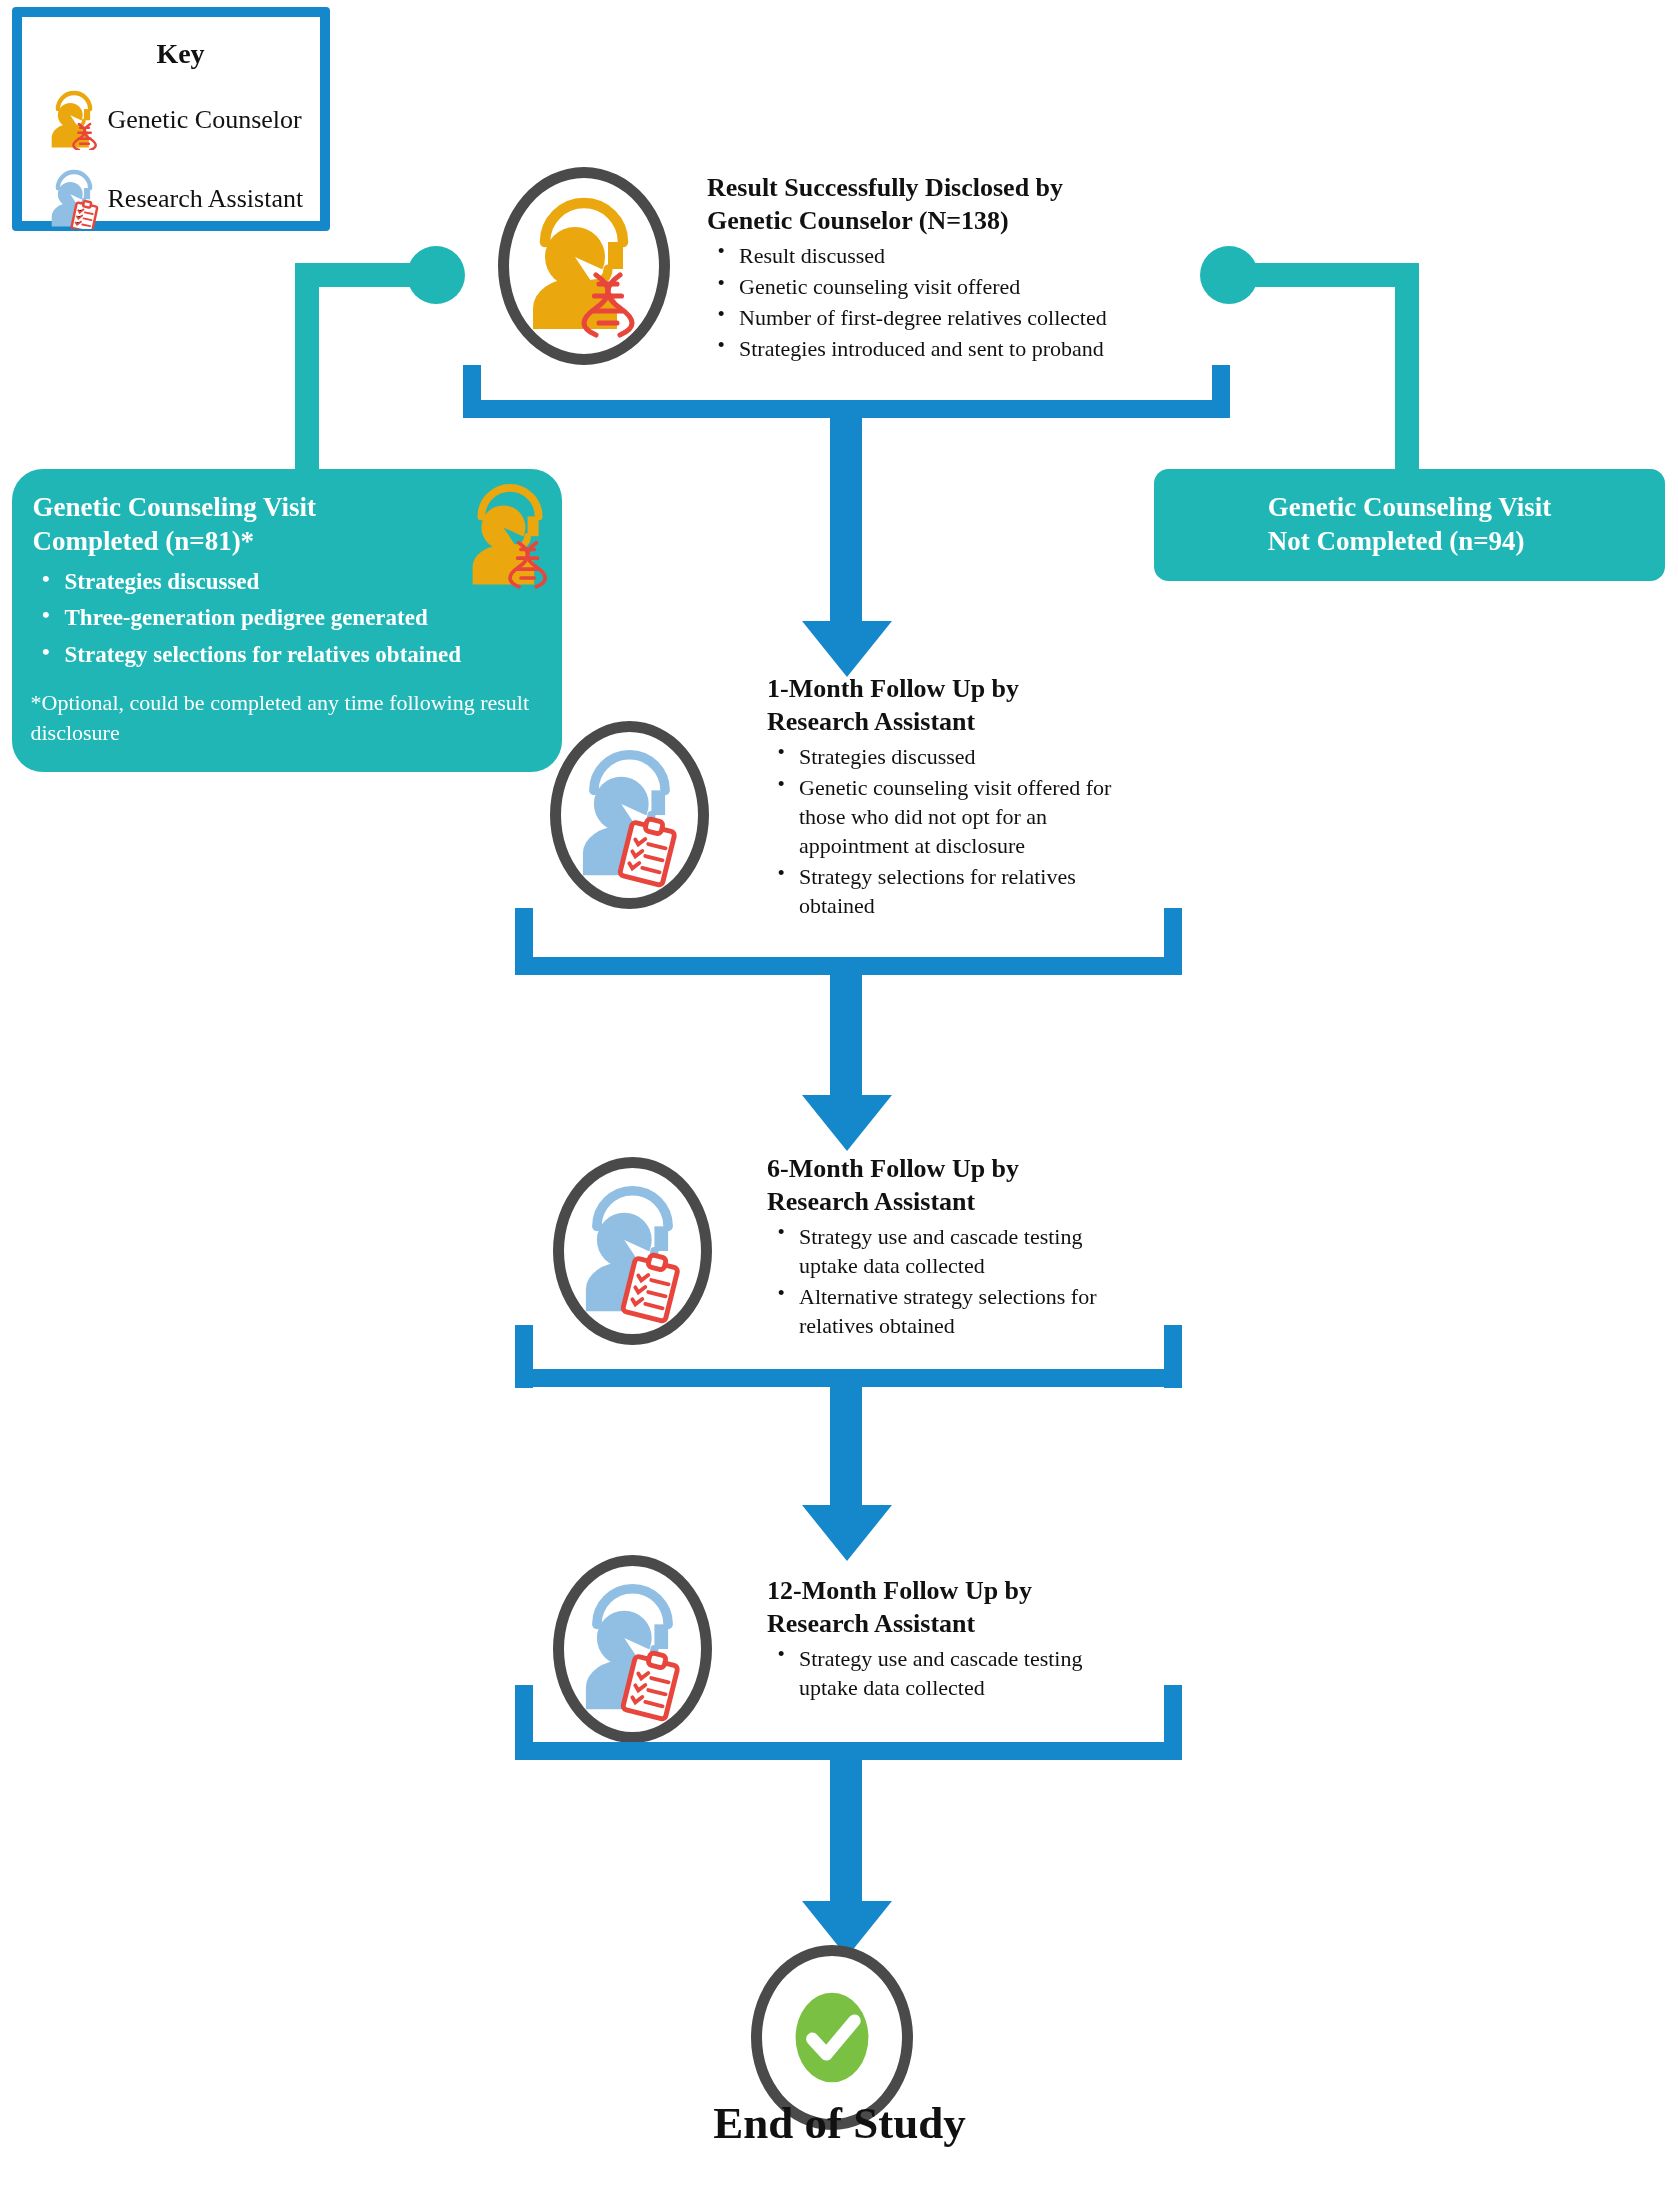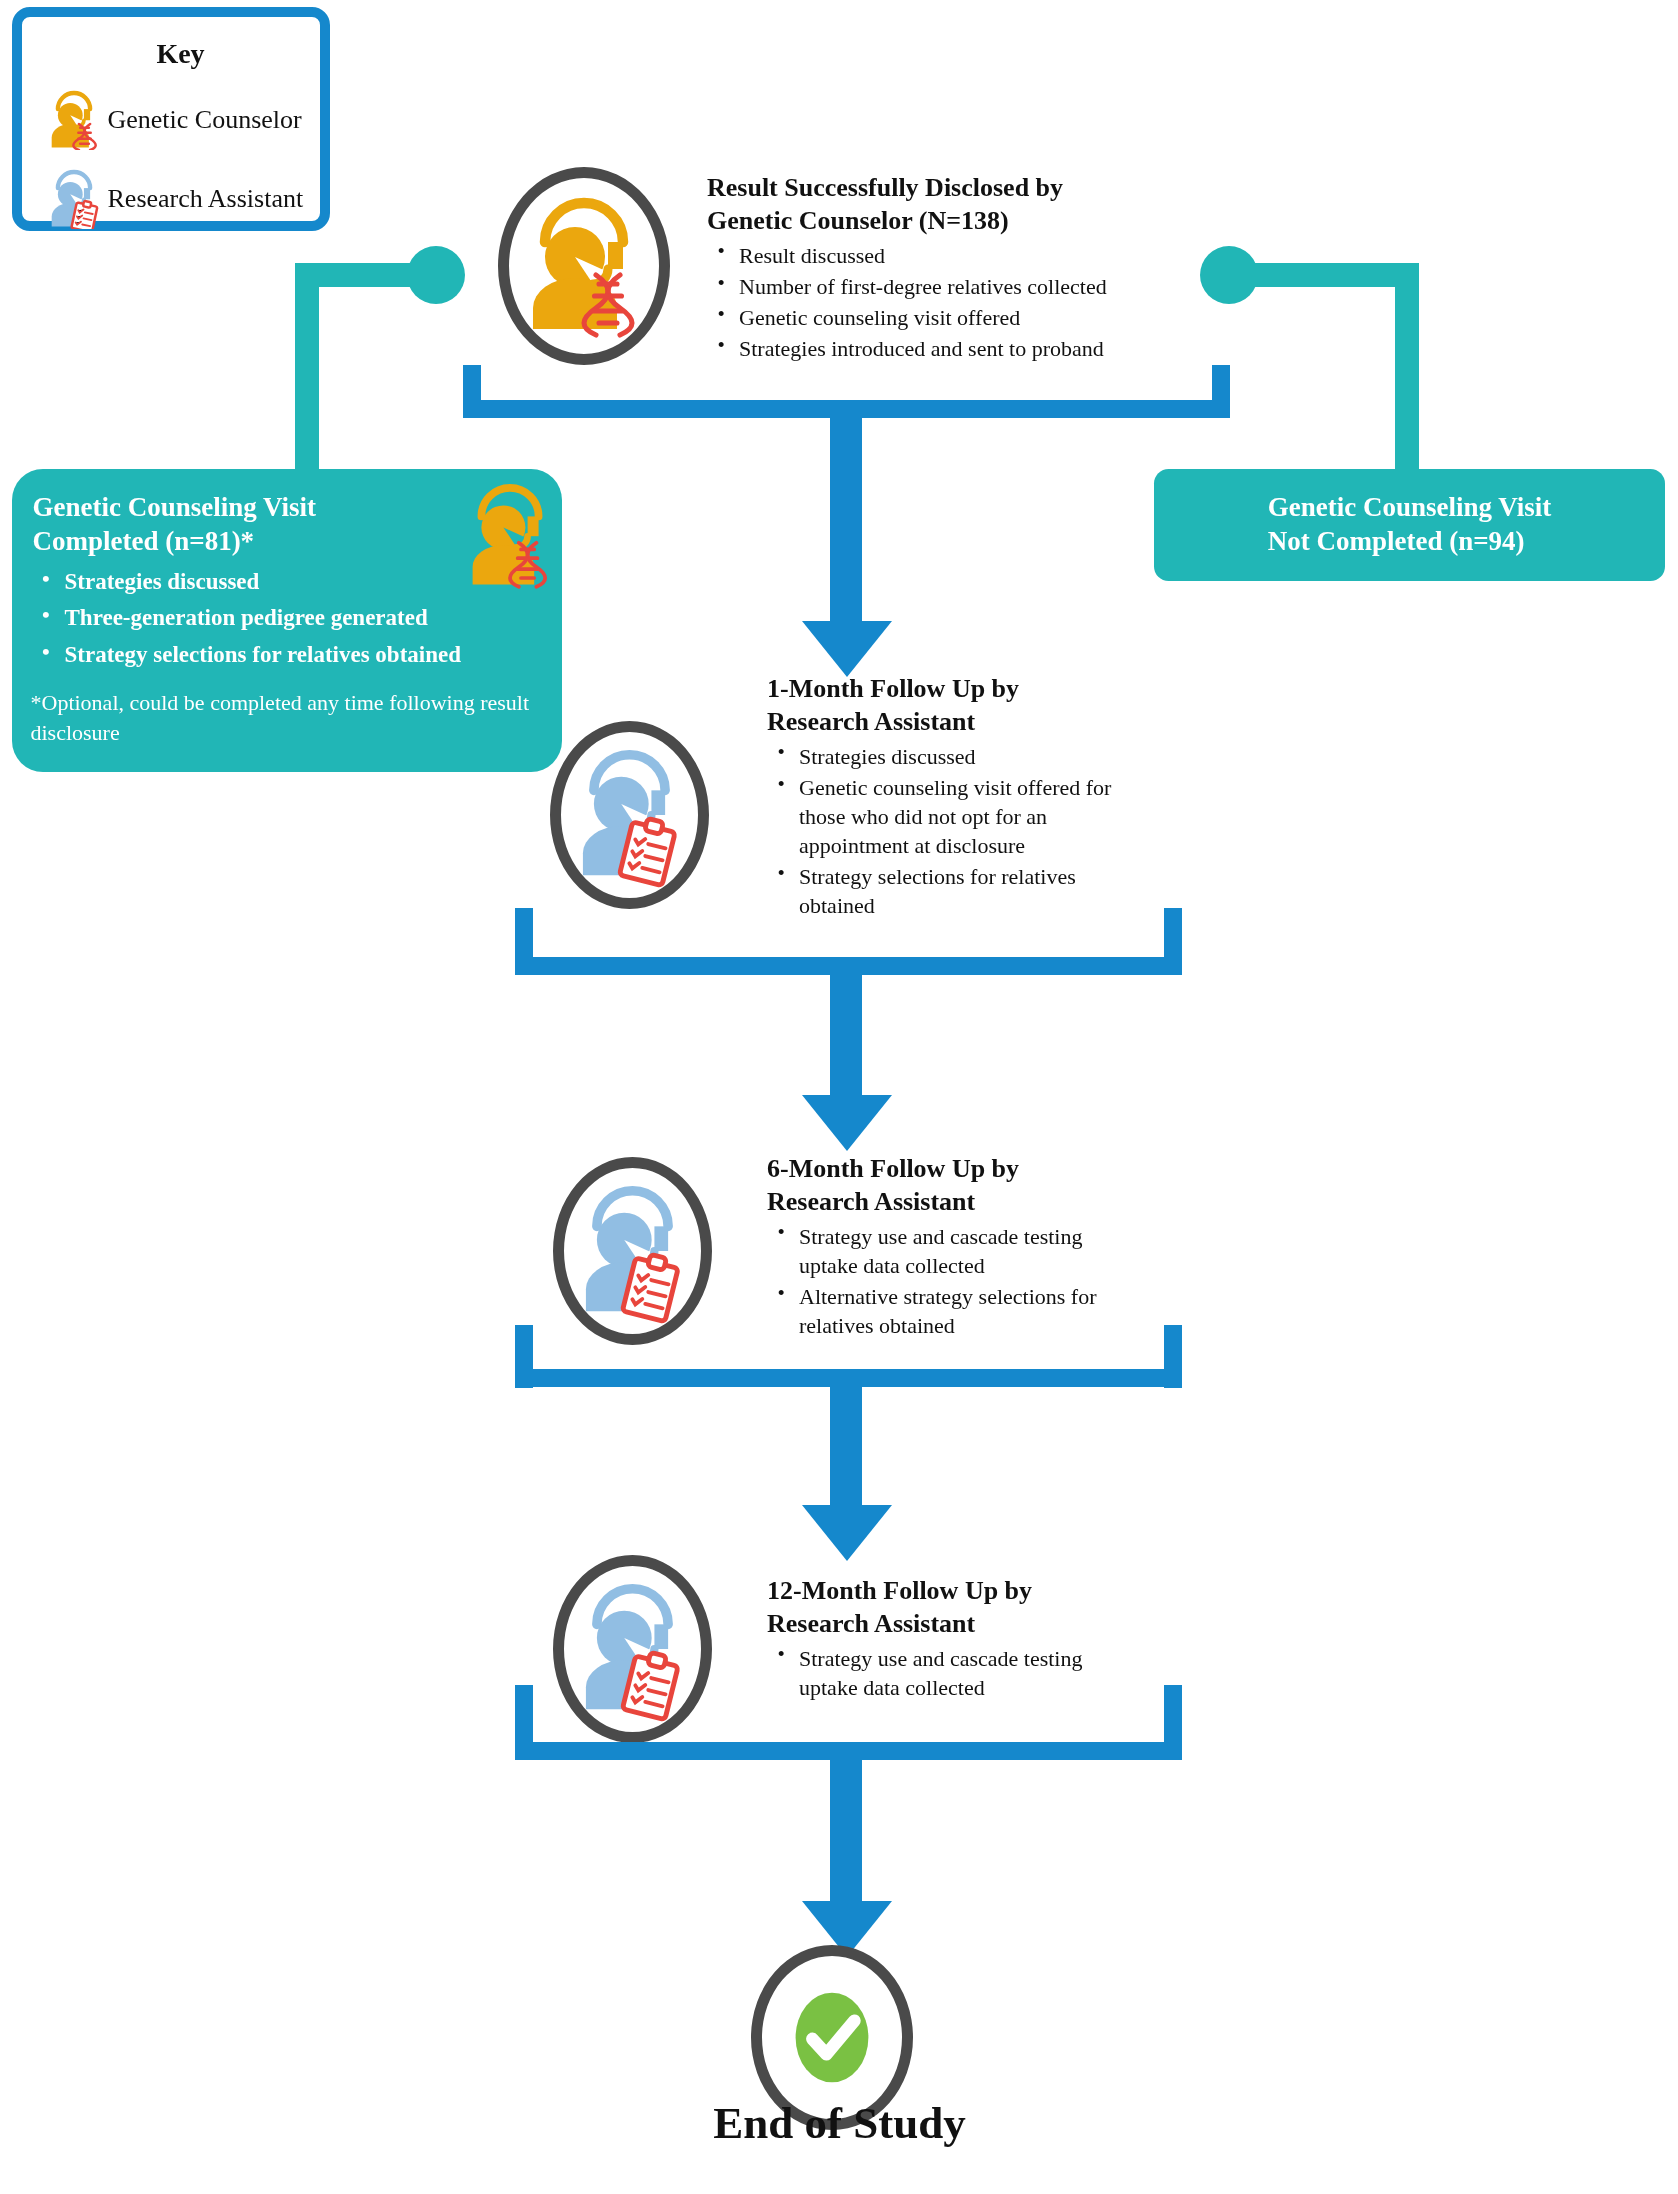--- a/index.html
+++ b/index.html
@@ -1,21 +1,21 @@
 <!DOCTYPE html>
 <html style="font-size:8.3px"><head>
 <meta charset="utf-8">
 <style>
   html,body{margin:0;padding:0;background:#ffffff;}
   body{width:1679px;height:2194px;position:relative;overflow:hidden;
        font-family:"Liberation Serif","DejaVu Serif",serif;color:#111;}
   .abs{position:absolute;}
   
   #key-box{left:11.5px;top:7.3px;width:318px;height:224px;border:10.4px solid #1588CC;
-           border-radius:18px;background:#fff;box-sizing:border-box;}
+           border-radius:4px;background:#fff;box-sizing:border-box;}
   #key-title{left:0;top:21px;width:318px;text-align:center;font-size:28px;font-weight:bold;}
   .key-row{display:flex;align-items:center;}
   #key-row-gc{left:21px;top:70px;width:292px;height:65px;}
   #key-row-ra{left:21px;top:149px;width:292px;height:65px;}
   .key-label{font-size:26px;margin-left:3px;white-space:nowrap;font-family:Liberation Serif, serif;}
   
   .teal{background:#21B6B6;}
   #teal-dot-left{left:407px;top:246px;width:58px;height:58px;border-radius:50%;}
   #teal-h-left{left:295px;top:263px;width:123px;height:24px;}
   #teal-v-left{left:295px;top:263px;width:24px;height:219px;}
@@ -122,22 +122,22 @@
     </g>
   </svg>
 </div>
 <div class="abs" style="left:707px;top:172px;width:537px;">
   <div class="node-title">
     <div>Result Successfully Disclosed by</div>
     <div>Genetic Counselor (N=138)</div>
   </div>
   <ul class="node-bullets">
     <li>Result discussed</li>
+    <li>Genetic counseling visit offered</li>
     <li>Number of first-degree relatives collected</li>
-    <li>Genetic counseling visit offered</li>
     <li>Strategies introduced and sent to proband</li>
   </ul>
 </div>
 
 <div class="abs bk-v" style="left:463px;top:365px;height:52px;"></div>
 <div class="abs bk-h" style="left:463px;top:400px;width:767px;"></div>
 <div class="abs bk-v" style="left:1212px;top:365px;height:52px;"></div>
 <div class="abs arrow-stem" style="left:830px;top:412px;height:214px;"></div>
 <div class="abs arrow-head" style="left:802px;top:621px;"></div>
 

